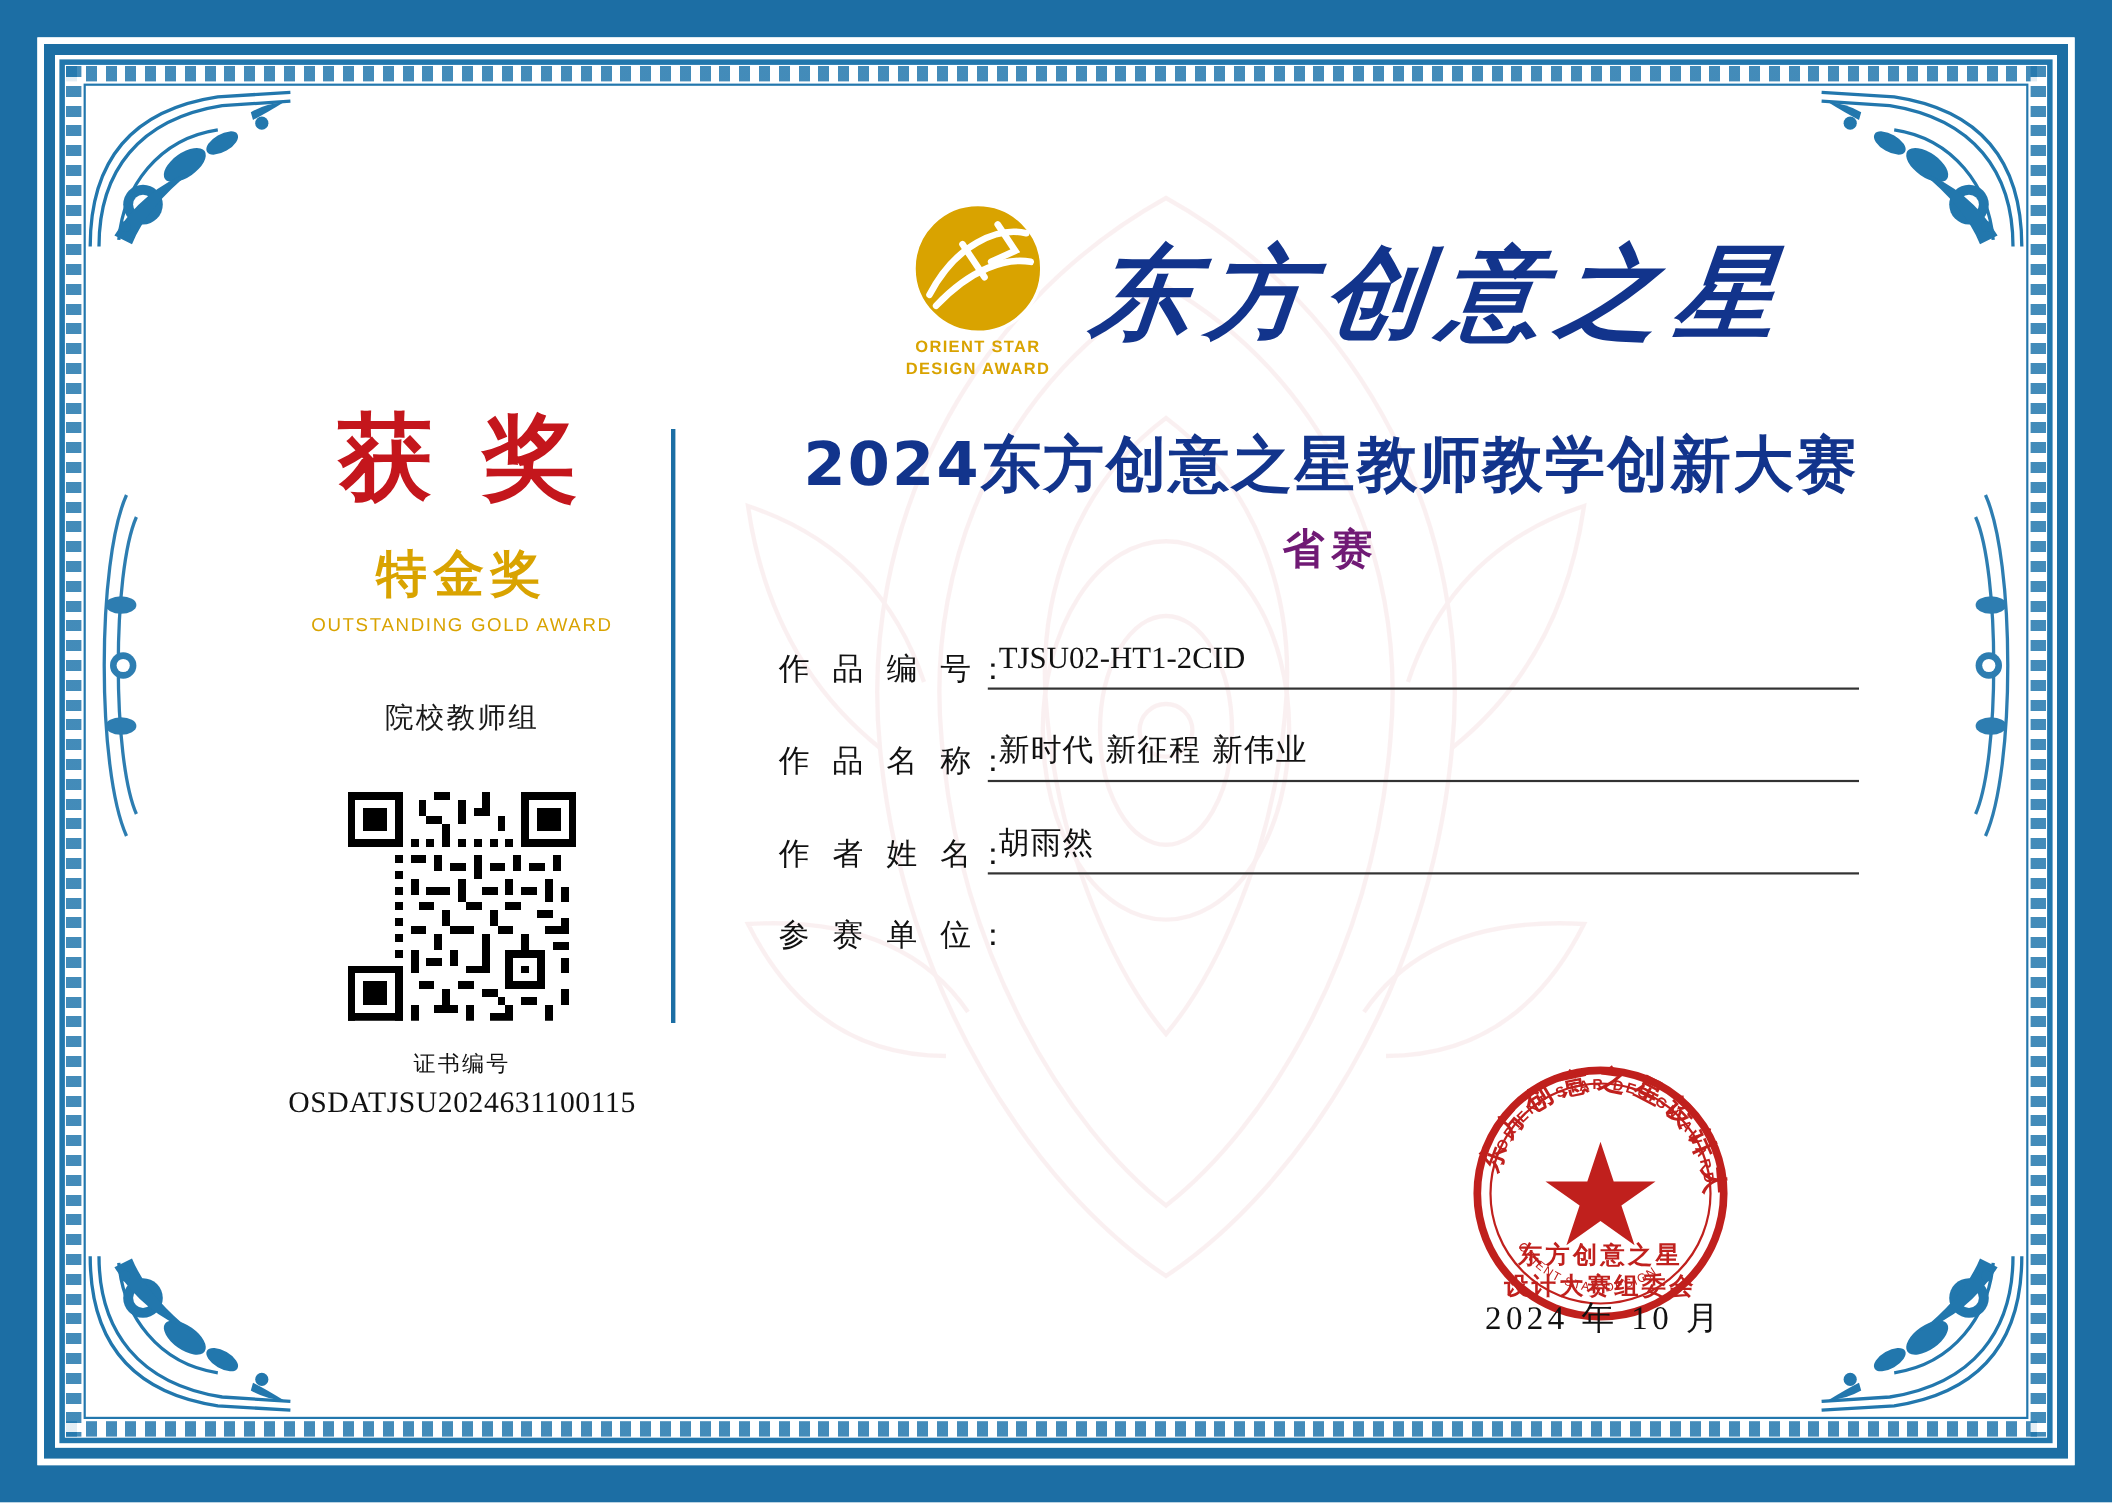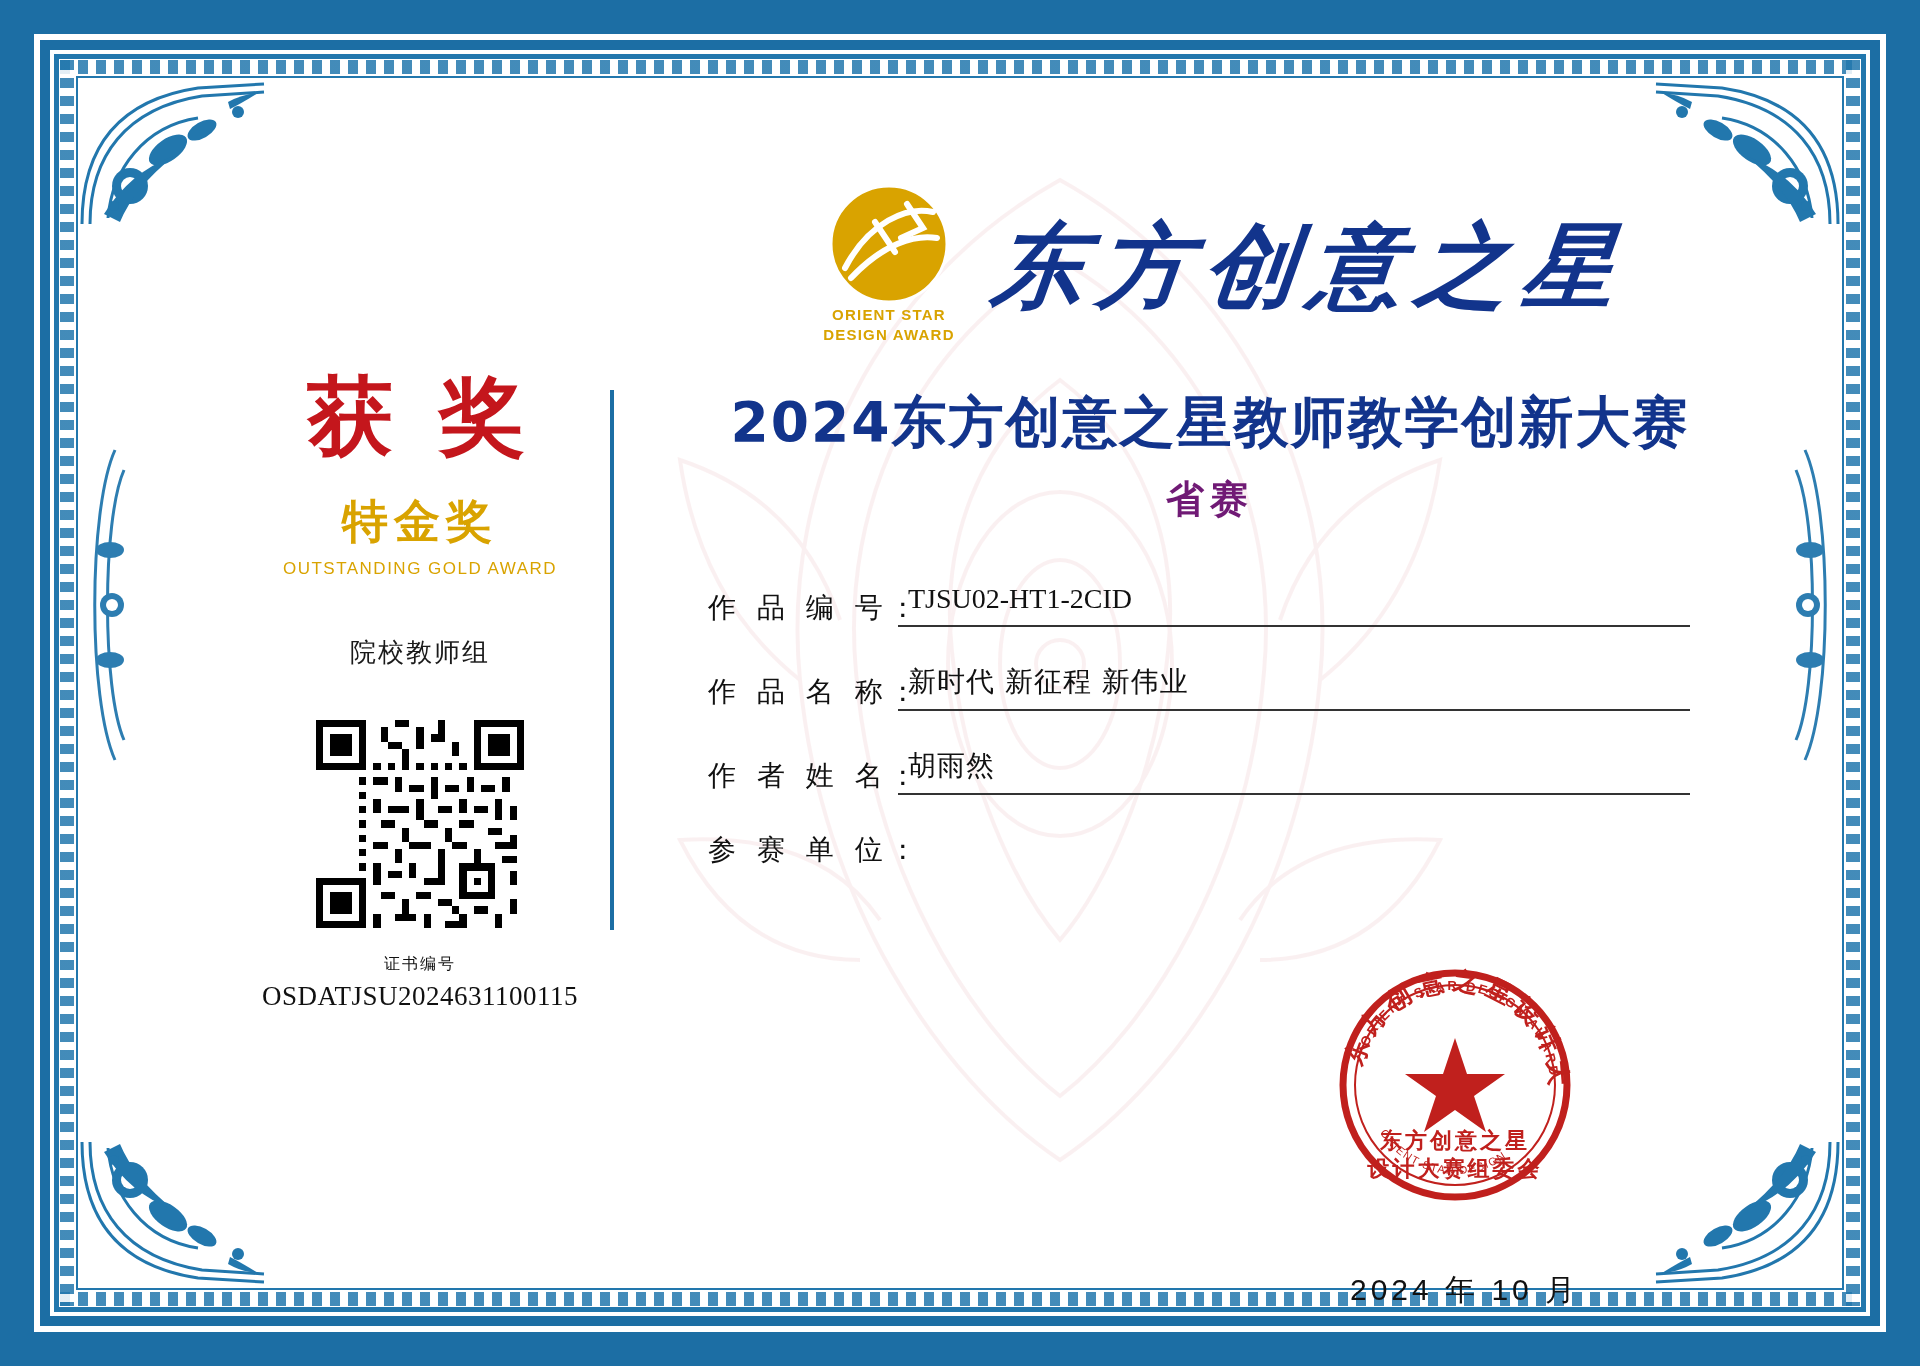--- a/index.html
+++ b/index.html
@@ -135,21 +135,21 @@
     letter-spacing:2px;
   }
   .qr-wrap{margin-top:50px;display:flex;justify-content:center;}
   .qr{
     width:208px;height:208px;
     image-rendering:pixelated;
   }
   .cert-no-label{
     margin-top:26px;
     font-family:Liberation Sans, sans-serif;
-    font-size:16px;color:#111;
+    font-size:20px;color:#111;
     letter-spacing:2px;
   }
   .cert-no-val{
     margin-top:6px;
     font-family:"Liberation Serif", serif;
     font-size:27px;color:#111;
     letter-spacing:.5px;
   }
 
   
@@ -223,22 +223,22 @@
   }
   .field-value.cn{font-family:"DejaVu Sans", sans-serif;letter-spacing:1px;}
 
   
   .seal{
     position:absolute;left:1330px;top:960px;width:250px;height:250px;
   }
   .seal svg{width:100%;height:100%;}
 
   .date-line{
-    position:absolute;left:1350px;top:1270px;
-    font-family:Liberation Sans, sans-serif;
+    position:absolute;left:1350px;top:1178px;
+    font-family:Liberation Serif, serif;
     font-size:30px;color:#111;letter-spacing:4px;
   }
 </style>
 </head>
 <body>
 
 <div class="page">
 
   <div class="band-outer"></div>
   <div class="band-white"></div>

